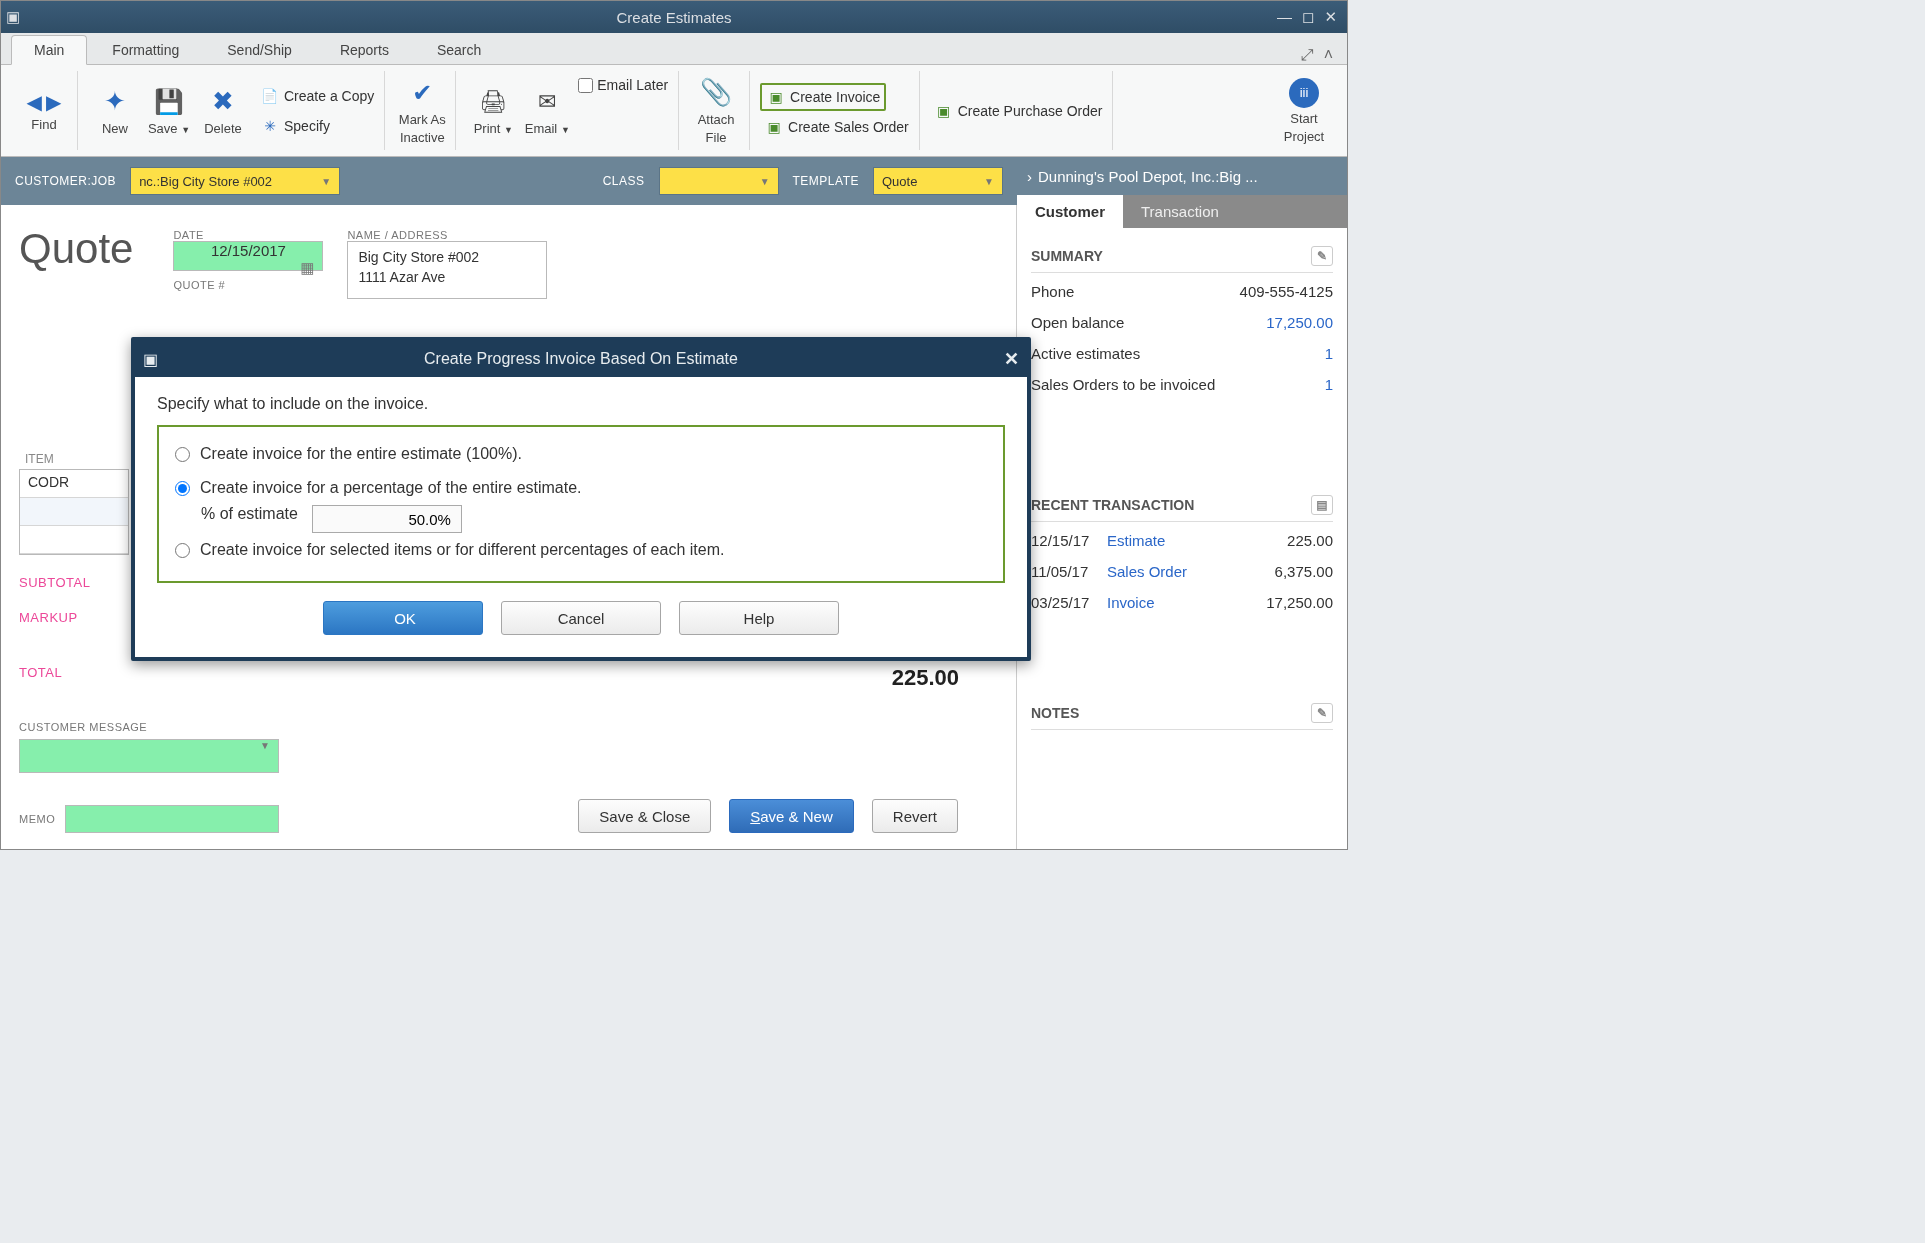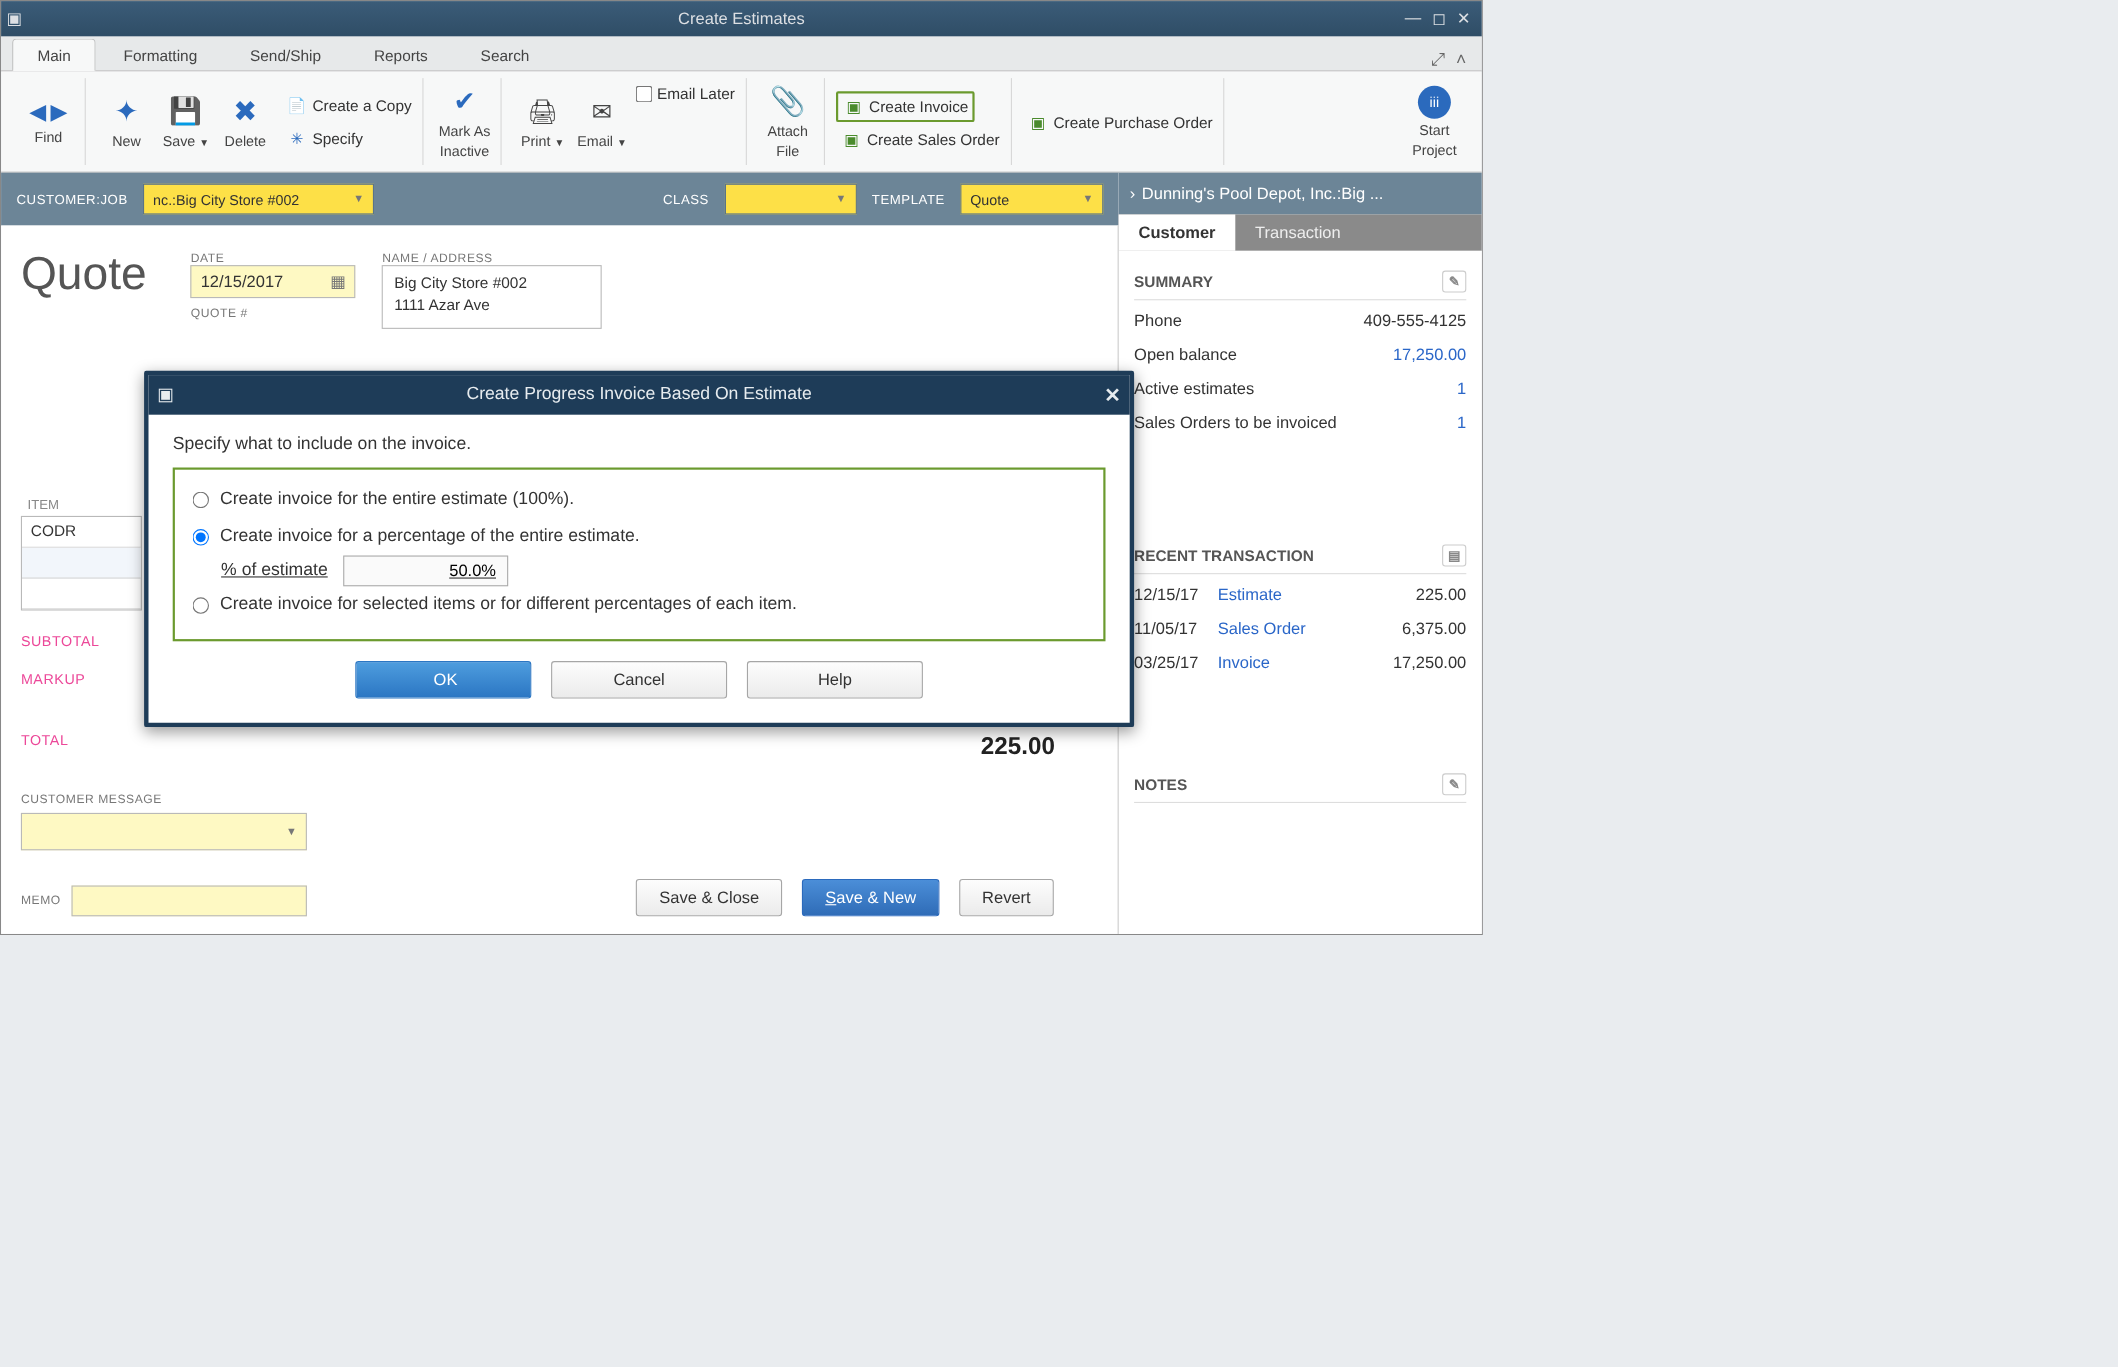--- a/index.html
+++ b/index.html
@@ -30,21 +30,21 @@
 .formbar label{ letter-spacing:0.5px; font-size:12px;}
 .formbar .sel { background:#fde047; color:#333; height:28px; display:flex; align-items:center; padding:0 8px; border:1px solid #5b7487; position:relative; min-width:110px;}
 .formbar .sel .drop{ margin-left:auto; color:#777; font-size:10px;}
 
 .body-row { display:flex; }
 .form-area { flex:1; background:#fff; padding:14px 18px 16px; border-right:1px solid #ccc; position:relative; }
 .side { width:330px; background:#efefef; display:flex; flex-direction:column; }
 
 .form-area h1 { font-size:42px; font-weight:300; color:#555; margin:6px 0 14px 0;}
 .small-label{ font-size:11px; color:#777; letter-spacing:0.5px; }
-.input-box { border:1px solid #b9b9b9; height:30px; display:flex; align-items:center; padding:0 8px; background:#fef9c3; color:#333; font-size:15px;}
+.input-box { border:1px solid #b9b9b9; height:30px; display:flex; align-items:center; padding:0 8px; background:#86efac; color:#333; font-size:15px;flex-direction:column;}
 .addr-box { border:1px solid #b9b9b9; padding:6px 10px; background:#fff; color:#333; line-height:1.4; min-height:58px; width:200px;}
 
 .item-grid { margin-top:150px; }
 .item-grid .col-h{ font-size:12px; color:#888; padding:3px 6px;}
 .item-grid .gbox{ border:1px solid #b9b9b9; background:#fff; }
 .item-grid .gcell{ height:28px; padding:4px 8px; border-bottom:1px solid #d6d6d6;}
 .item-grid .gcell.alt{ background:#f2f6fb;}
 
 .totals { margin-top:20px; display:flex; flex-direction:column; gap:14px;}
 .totals .trow{ display:flex; }
@@ -75,21 +75,21 @@
 .pencil{ margin-left:auto; color:#888; border:1px solid #ccc; border-radius:3px; width:22px; height:20px; display:flex;align-items:center;justify-content:center; font-size:12px;}
 
 
 .dialog { position:absolute; left:130px; top:336px; width:900px; background:#fff; border:4px solid #1e3c58; border-radius:2px; box-shadow:0 4px 14px rgba(0,0,0,.4); z-index:50;}
 .dialog .dtitle{ background:#1e3c58; color:#e7ecef; height:36px; display:flex; align-items:center; position:relative; font-size:16px; padding:0 8px;}
 .dialog .dtitle .dttext{ position:absolute; left:0; right:0; text-align:center;}
 .dialog .dtitle .dclose{ margin-left:auto; z-index:2; font-size:18px; font-weight:bold; }
 .dialog .dbody{ padding:18px 22px 22px; font-size:16px; color:#333;}
 .radio-box{ border:2px solid #6b9a2e; padding:10px 16px 14px; margin:12px 0 18px; }
 .radio-row{ display:flex; align-items:center; gap:10px; padding:8px 0; font-size:16px;}
-.pct-row{ padding-left:26px; display:flex; align-items:center; gap:14px;text-decoration:underline;}
+.pct-row{ padding-left:26px; display:flex; align-items:flex-start; gap:14px;}
 .pct-input{ width:150px; border:1px solid #aaa; height:28px; text-align:right; padding:0 10px; background:#fafafa; font-size:15px;}
 .dlg-btns{ display:flex; gap:18px; justify-content:center; }
 .dlg-btns .qbtn{ min-width:160px;}
 
 input[type=radio]{ width:15px; height:15px;}
 input[type=checkbox]{ width:15px; height:15px;}
 </style>
 </head>
 <body>
 

